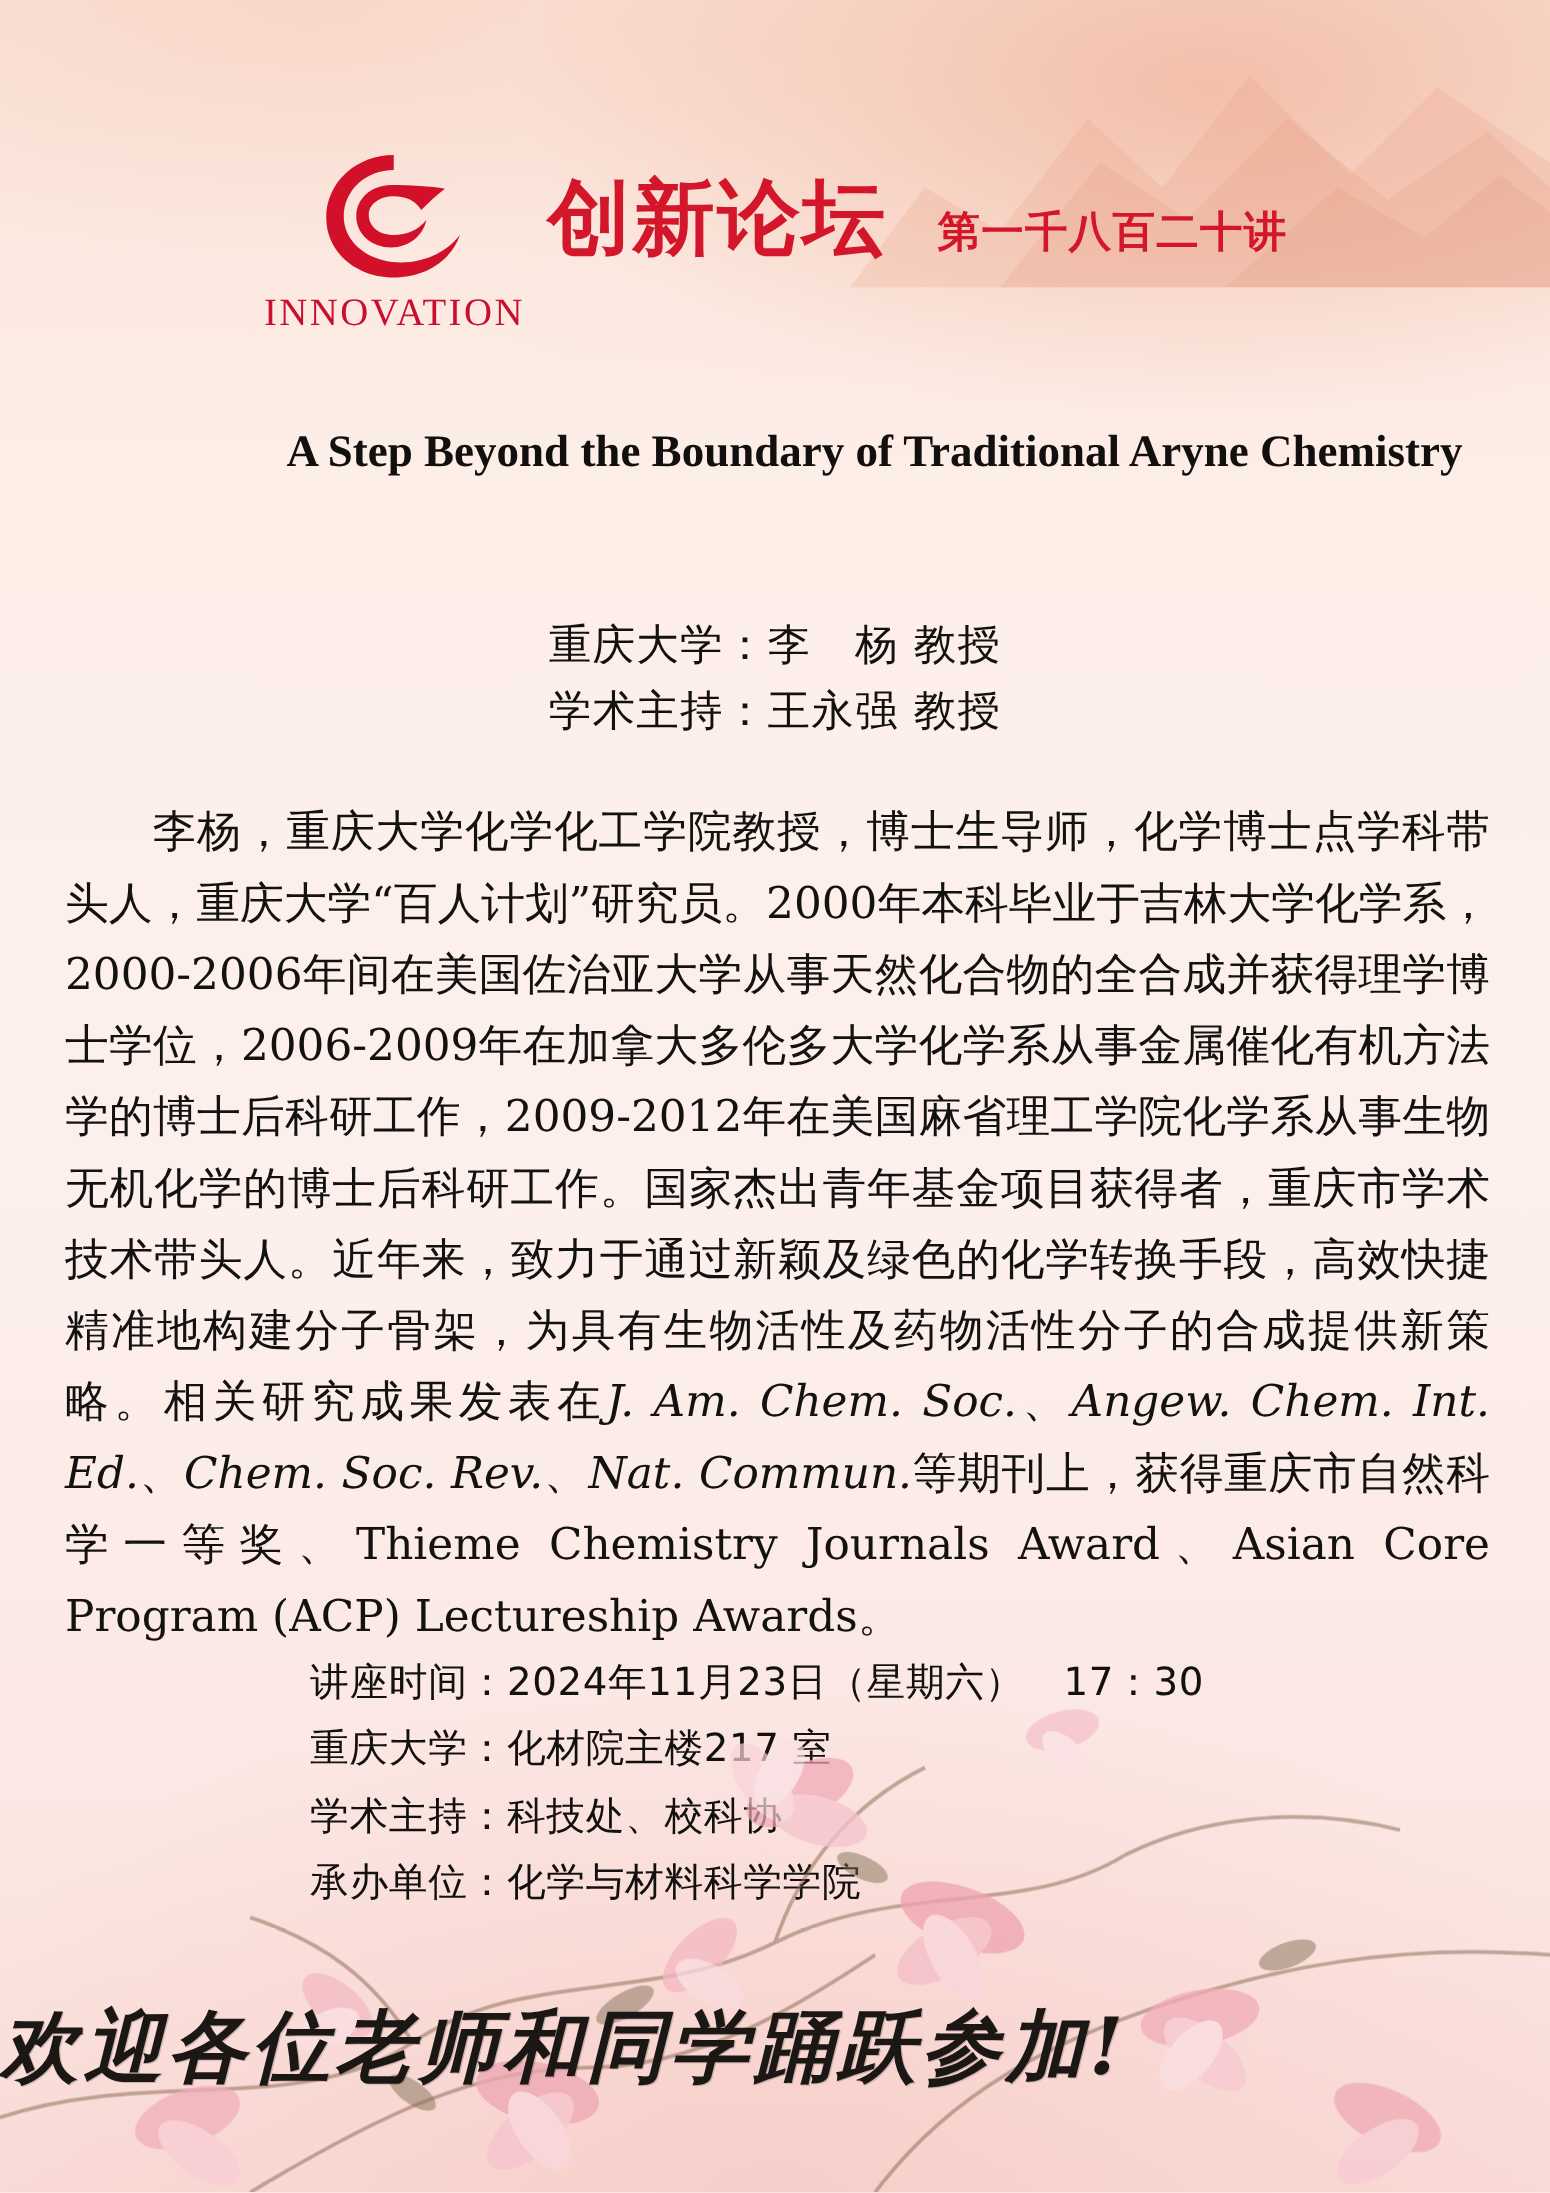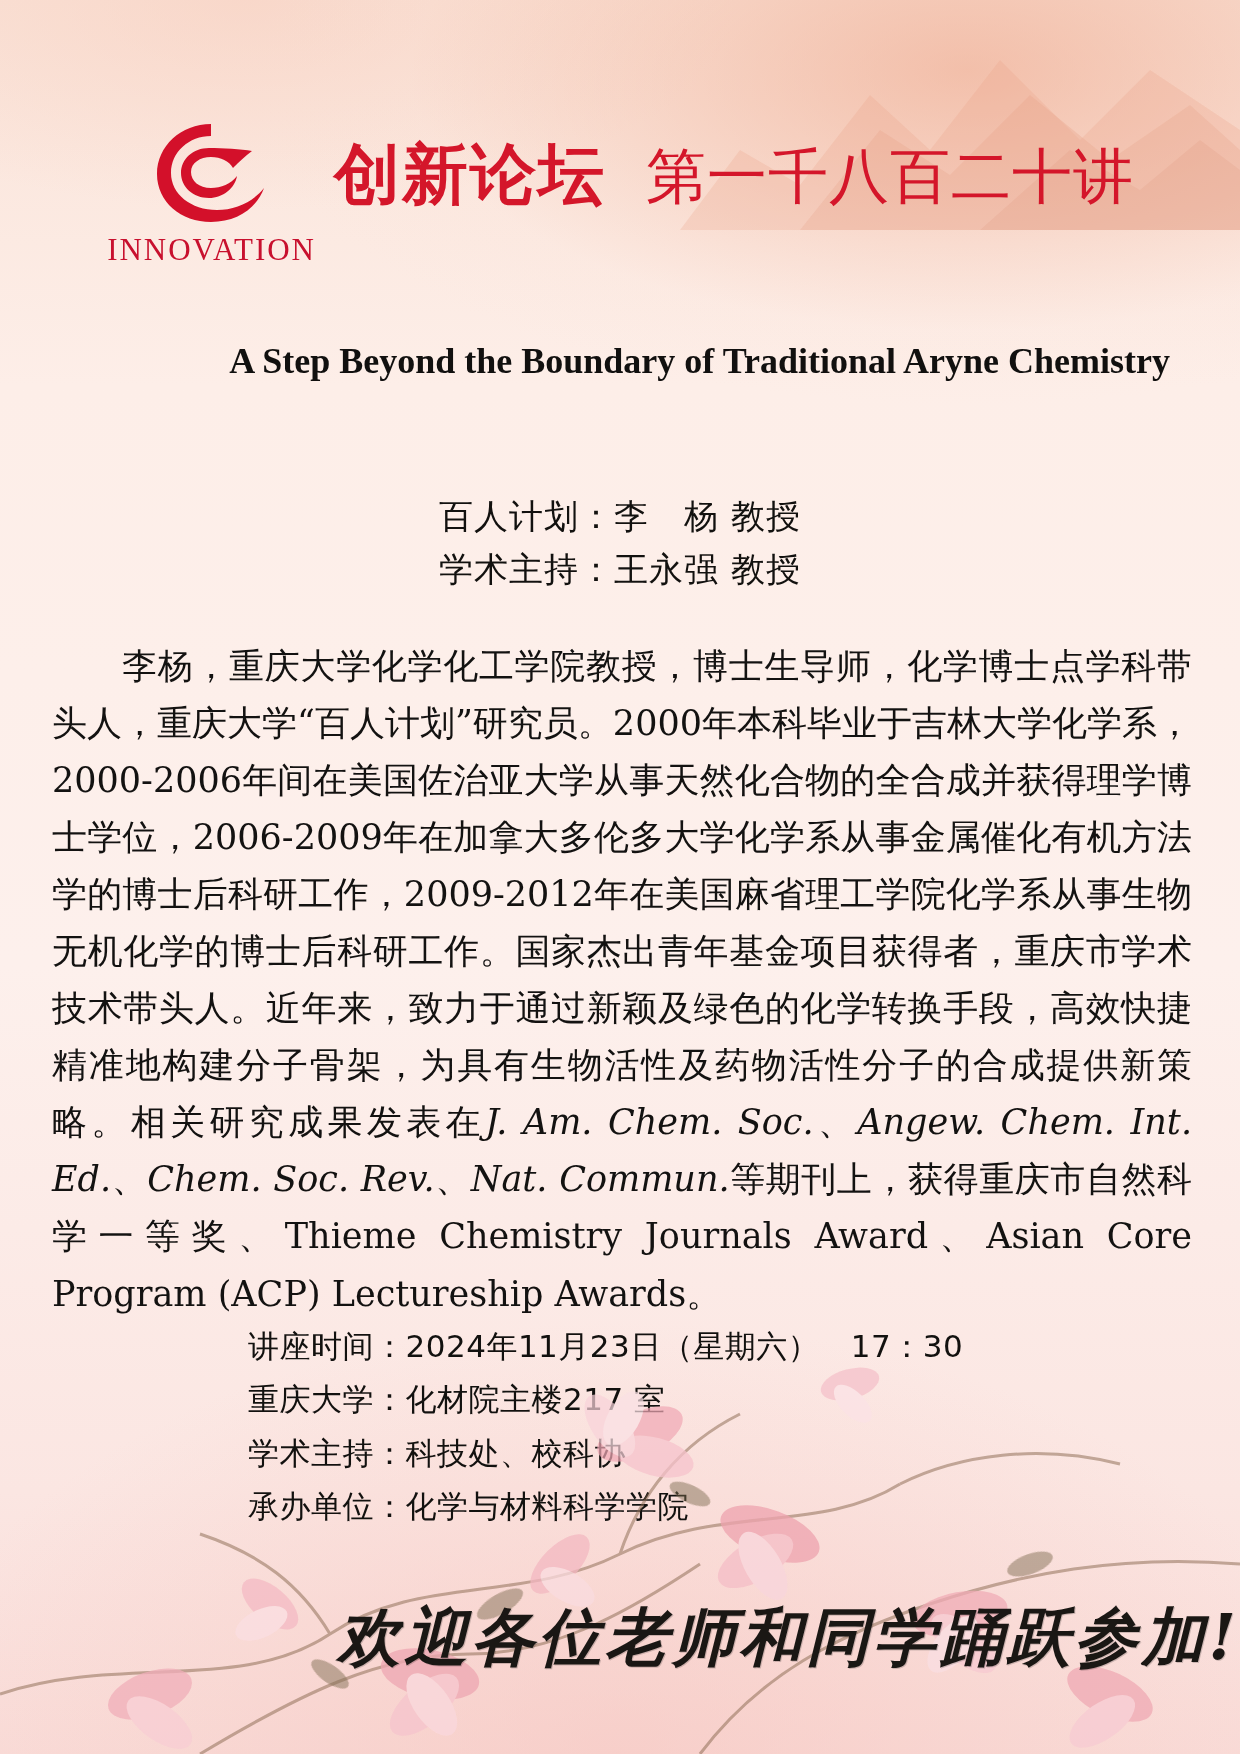--- a/index.html
+++ b/index.html
@@ -81,22 +81,22 @@
   .forum-title {
     font-family: "DejaVu Sans", sans-serif;
     font-weight: bold;
     font-size: 66px;
     color: #d4162a;
     letter-spacing: 2px;
     line-height: 1;
   }
   .forum-session {
     font-family: "DejaVu Sans", sans-serif;
-    font-weight: normal;
-    font-size: 60px;
+    font-weight: bold;
+    font-size: 34px;
     color: #d4162a;
     letter-spacing: 1px;
     margin-left: 12px;
     line-height: 1;
   }
 
   
   .en-title {
     position: absolute;
     top: 338px;
@@ -152,21 +152,21 @@
     color: #12110f;
     letter-spacing: 0.5px;
   }
 
   
   .slogan {
     position: absolute;
     top: 1595px;
     left: 0;
     width: 1240px;
-    text-align: right;
+    text-align: left;
     font-family: "DejaVu Serif", serif;
     font-weight: bold;
     font-style: italic;
     font-size: 63px;
     letter-spacing: 4px;
     color: #1a1714;
     text-shadow: 1px 1px 0 rgba(0,0,0,0.18);
   }
 </style>
 </head>
@@ -190,21 +190,21 @@
     </div>
     <div class="title-block">
       <span class="forum-title">创新论坛</span>
       <span class="forum-session">第一千八百二十讲</span>
     </div>
   </div>
 
   <div class="en-title">A Step Beyond the Boundary of Traditional Aryne Chemistry</div>
 
   <div class="speakers">
-    <div>百人计划：李　杨 教授</div>
+    <div>重庆大学：李　杨 教授</div>
     <div>学术主持：王永强 教授</div>
   </div>
 
   <div class="bio"><span>李杨，重庆大学化学化工学院教授，博士生导师，化学博士点学科带头人，重庆大学“百人计划”研究员。2000年本科毕业于吉林大学化学系，2000-2006年间在美国佐治亚大学从事天然化合物的全合成并获得理学博士学位，2006-2009年在加拿大多伦多大学化学系从事金属催化有机方法学的博士后科研工作，2009-2012年在美国麻省理工学院化学系从事生物无机化学的博士后科研工作。国家杰出青年基金项目获得者，重庆市学术技术带头人。近年来，致力于通过新颖及绿色的化学转换手段，高效快捷精准地构建分子骨架，为具有生物活性及药物活性分子的合成提供新策略。相关研究成果发表在</span><i>J. Am. Chem. Soc.</i><span>、</span><i>Angew. Chem. Int. Ed.</i><span>、</span><i>Chem. Soc. Rev.</i><span>、</span><i>Nat. Commun.</i><span>等期刊上，获得重庆市自然科学一等奖、Thieme Chemistry Journals Award、Asian Core Program (ACP) Lectureship Awards。</span></div>
 
   <div class="info">
     <div>讲座时间：2024年11月23日（星期六）　17：30</div>
     <div>重庆大学：化材院主楼217 室</div>
     <div>学术主持：科技处、校科协</div>
     <div>承办单位：化学与材料科学学院</div>

